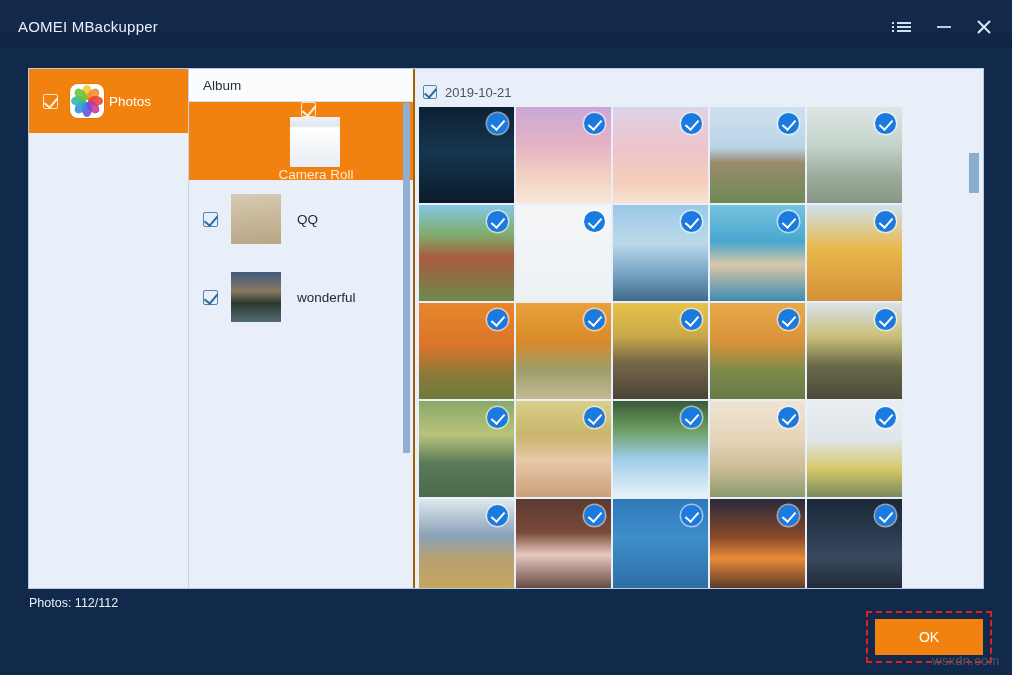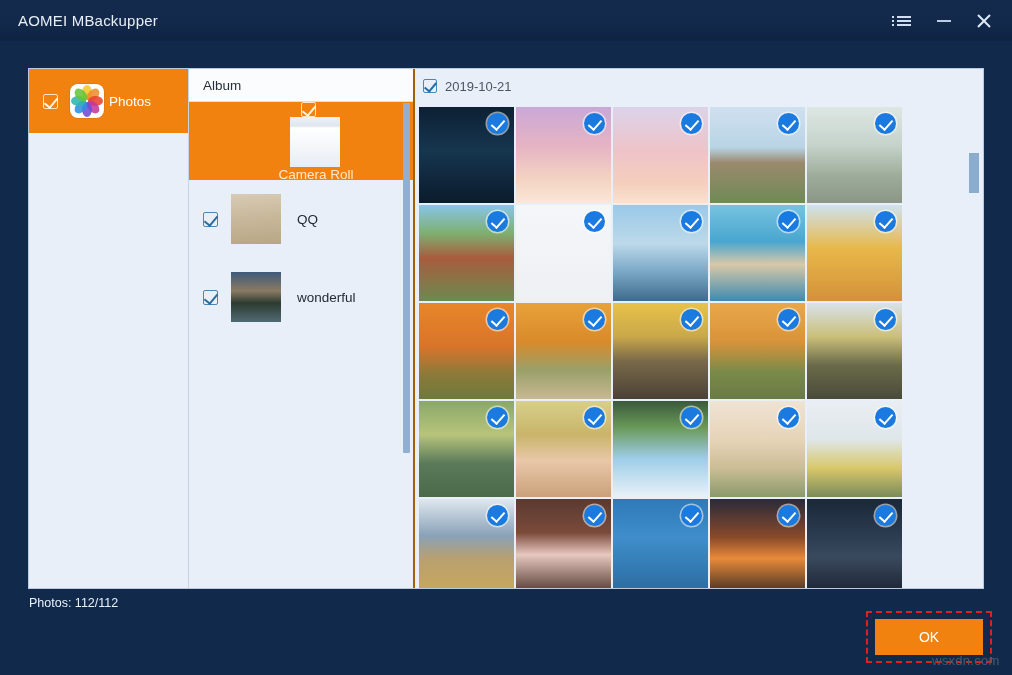--- a/index.html
+++ b/index.html
@@ -8,21 +8,21 @@
     overflow: hidden;
     font-family: "Liberation Sans", sans-serif;
   }
   body {
     background: #11294b;
     position: relative;
   }
 
   
   .titlebar {
-    position: absolute; left: 0; top: 0; width: 1012px; height: 41px;
+    position: absolute; left: 0; top: 6px; width: 1012px; height: 41px;
     background: linear-gradient(to bottom, #142a4d 0%, #12294b 55%, #0f2342 100%);
     display: flex; align-items: center;
   }
   .app-title {
     margin-left: 18px;
     color: #e8eef6;
     font-size: 15px;
     letter-spacing: .2px;
   }
   .win-ctrls {
@@ -156,21 +156,21 @@
     cursor: pointer;
   }
 
   
   .grid-col {
     flex: 1 1 auto; height: 100%;
     background: #e9eff8;
     position: relative; overflow: hidden;
   }
   .date-hdr {
-    height: 26px; display: flex; 
+    height: 26px; display: flex; align-items: center;
     padding-left: 8px; margin-top: 10px;
   }
   .date-hdr .cbx { width: 14px; height: 14px; flex: 0 0 14px; }
   .date-hdr .cbx::after { left: 3px; top: 0; width: 5px; height: 10px; }
   .date-text {
     margin-left: 8px; font-size: 13px; color: #4a5562;
   }
   .photo-grid {
     position: absolute; left: 4px; top: 38px;
     width: 490px;

